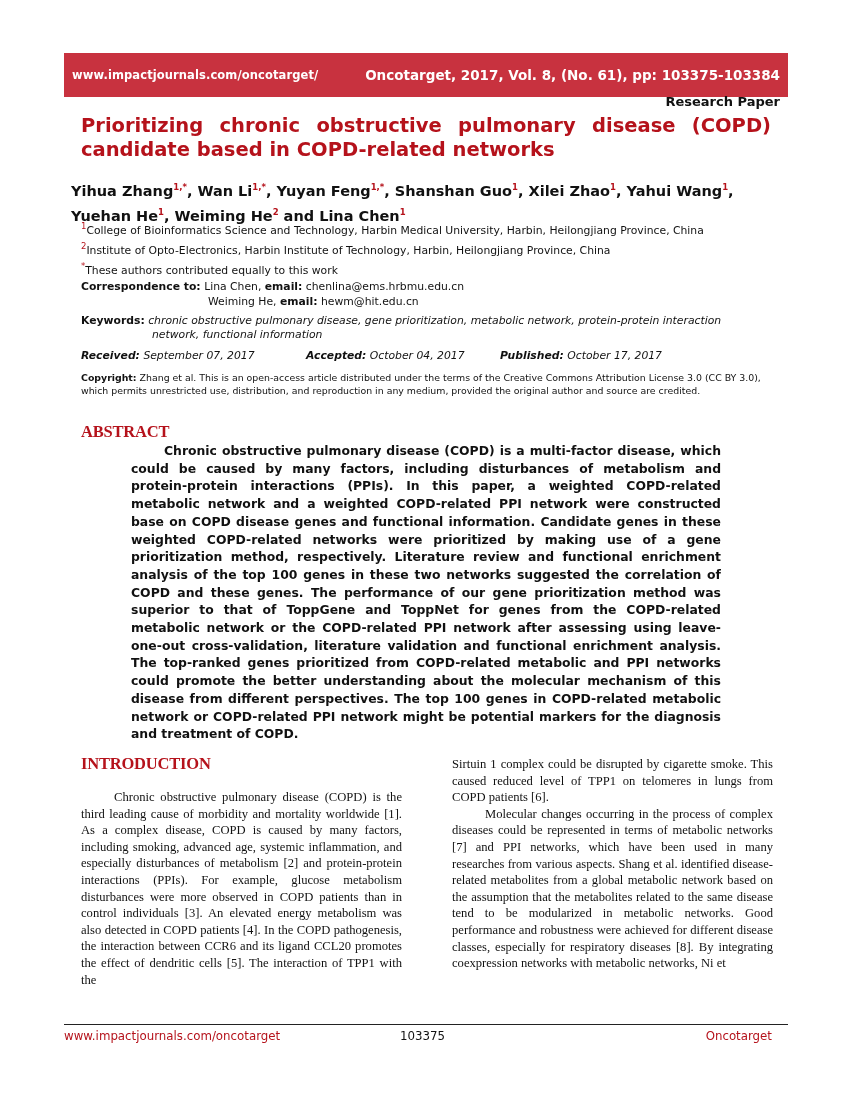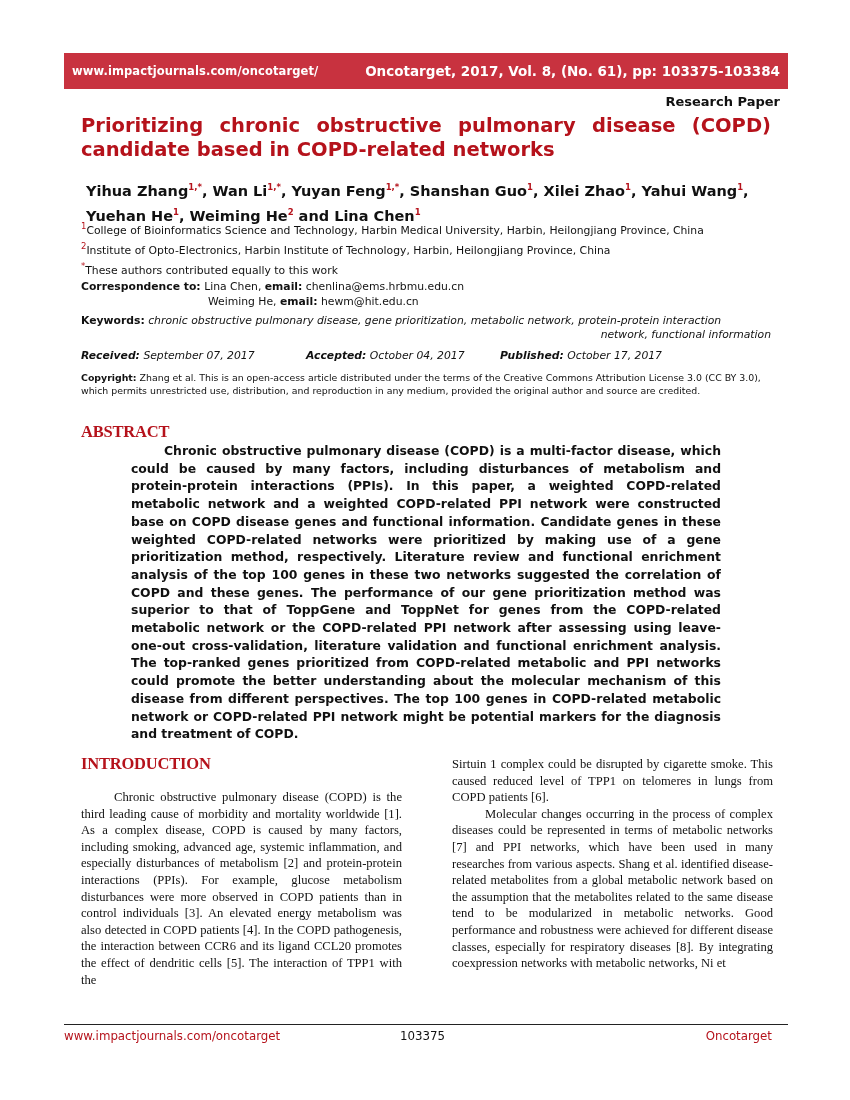--- a/index.html
+++ b/index.html
@@ -1,49 +1,49 @@
 <!DOCTYPE html>
 <html><head>
 <meta charset="utf-8">
 <style>
   html, body { margin: 0; padding: 0; background: #ffffff; }
   body { width: 850px; height: 1100px; position: relative; overflow: hidden; color: #111; }
   .sans { font-family: "DejaVu Sans", "Liberation Sans", sans-serif; }
   .serif { font-family: "Liberation Serif", "DejaVu Serif", serif; margin-top: 8px; }
 
   #header-bar {
-    position: absolute; left: 64px; top: 53px; width: 724px; height: 36px;
+    position: absolute; left: 64px; top: 53px; width: 724px; height: 44px;
     background: #c8323f; color: #fff; display: flex; align-items: center;
     justify-content: space-between; padding: 0 8px; box-sizing: border-box;
   }
   #header-url { font-size: 11.5px; font-weight: bold; letter-spacing: 0.1px; }
   #header-citation { font-size: 13.5px; font-weight: bold; }
 
   #article-type { position: absolute; right: 70px; top: 94px; font-size: 13px; font-weight: bold; }
 
   #title {
     position: absolute; left: 81px; top: 114px; width: 690px;
     font-size: 19.5px; font-weight: bold; color: #b5121b; line-height: 24px;
     text-align: justify; text-align-last: left;
   }
   #title .l1 { display: block; text-align: justify; text-align-last: justify; }
 
-  #authors { position: absolute; left: 86px; top: 177px; width: 700px; font-size: 14.5px; font-weight: bold; line-height: 21px; }
+  #authors { position: absolute; left: 71px; top: 177px; width: 700px; font-size: 14.5px; font-weight: bold; line-height: 21px; }
   #authors sup { font-size: 8.5px; color: #b5121b; font-weight: bold; }
 
   .aff { position: absolute; left: 81px; font-size: 10.8px; line-height: 14px; }
   .aff sup { color: #b5121b; font-size: 8.5px; }
 
   #corr { position: absolute; left: 81px; top: 279px; font-size: 10.8px; line-height: 15px; }
   #corr b { font-weight: bold; margin-top: 12px; }
   #corr .second { padding-left: 127px; display: block; }
 
   #kw { position: absolute; left: 81px; top: 314px; width: 690px; font-size: 10.8px; line-height: 14px; }
   #kw i { font-style: italic; }
-  #kw .cont { display: block; padding-left: 71px; text-align: right; }
+  #kw .cont { display: block; padding-left: 71px; }
 
   #dates { position: absolute; left: 81px; top: 349px; font-size: 10.8px; width: 690px; }
   #dates span.grp { position: absolute; white-space: nowrap; }
   #dates b, #dates i { font-style: italic; }
 
   #copyright { position: absolute; left: 81px; top: 372px; width: 690px; font-size: 9.4px; line-height: 12.5px; }
 
   .section-heading { position: absolute; font-size: 16.5px; font-weight: bold; color: #b5121b; letter-spacing: -0.2px; }
 
   #abstract-body {

